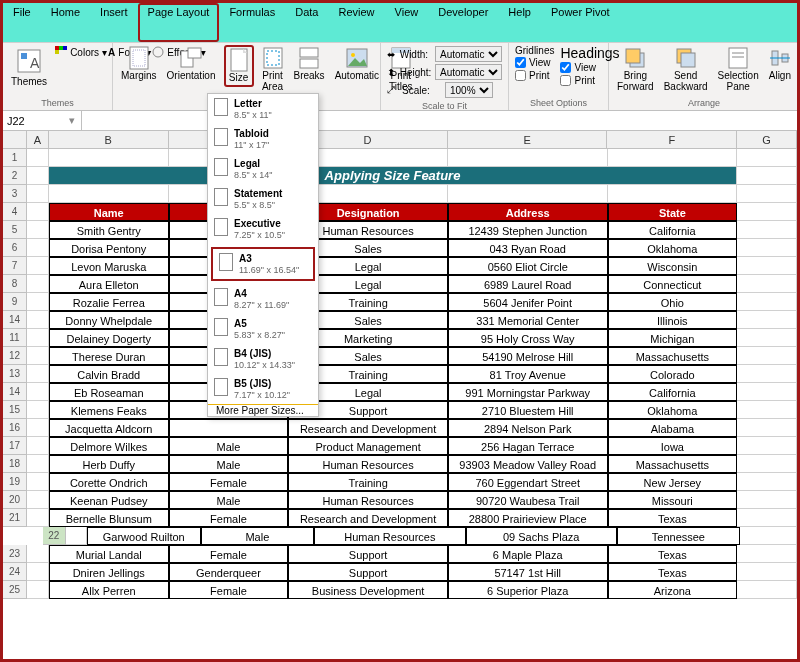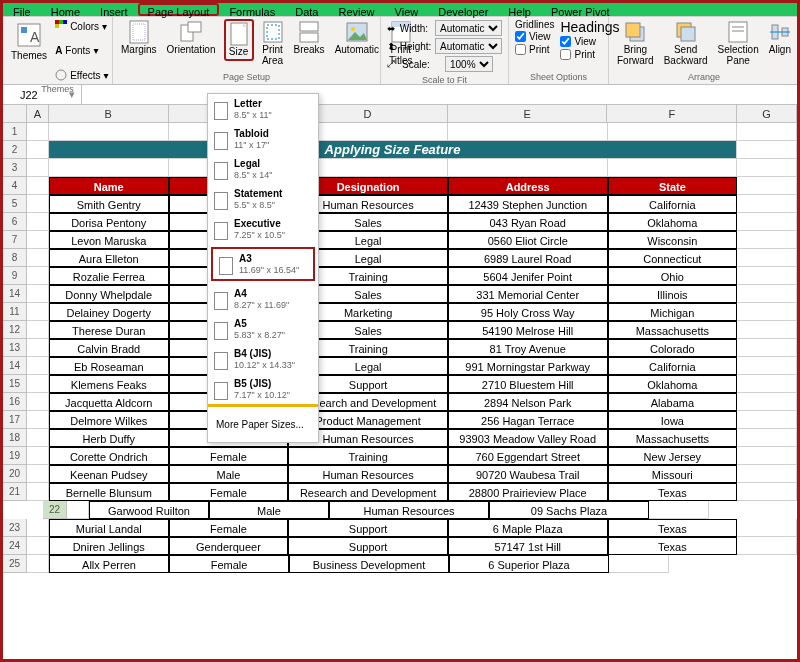--- a/index.html
+++ b/index.html
@@ -1,51 +1,51 @@
 <!DOCTYPE html>
 <html><head>
 <meta charset="utf-8">
 <style>
 * { box-sizing: border-box; margin: 0; padding: 0; font-family: 'Segoe UI', Arial, sans-serif; }
 body { background: #fff; width: 800px; height: 662px; overflow: hidden; position: relative; border: 3px solid #a01818; }
-.menubar { display: flex; background: #22c55e; border-bottom: 1px solid #d0d0d0; height: 14px; font-size: 11px; }
+.menubar { display: flex; background: #5eead4; border-bottom: 1px solid #d0d0d0; height: 40px; font-size: 11px; }
 .menubar .mi { padding: 3px 10px; cursor: pointer; }
 .menubar .mi.active { border: 2px solid #a01818; border-radius: 3px; padding: 1px 8px; }
 .ribbon { display: flex; background: #f3f2f1; height: 68px; border-bottom: 1px solid #c0c0c0; font-size: 10px; }
 .rgroup { border-right: 1px solid #d0d0d0; padding: 2px 6px; display: flex; flex-direction: column; justify-content: space-between; position: relative; }
 .rgroup .glabel { text-align: center; font-size: 9px; color: #666; padding-top: 2px; }
 .rrow { display: flex; align-items: flex-start; gap: 6px; }
 .rbtn { display: flex; flex-direction: column; align-items: center; gap: 1px; cursor: pointer; padding: 2px; }
 .rbtn .ic { width: 22px; height: 22px; display: flex; align-items: center; justify-content: center; }
 .rbtn.lg .ic { width: 28px; height: 28px; }
 .rbtn .lbl { font-size: 10px; line-height: 1.1; text-align: center; }
 .rbtn.hl { border: 2px solid #a01818; border-radius: 3px; }
 .mini { display: flex; align-items: center; gap: 3px; font-size: 10px; padding: 1px 0; }
 .mini select { font-size: 10px; height: 16px; border: 1px solid #aaa; }
 .mini input[type=checkbox] { width: 11px; height: 11px; }
 .namebox-row { display: flex; height: 20px; border-bottom: 1px solid #c0c0c0; align-items: center; font-size: 11px; }
-.namebox { width: 60px; border: none; padding: 1px 17px; font-size: 11px; outline: none; }
+.namebox { width: 60px; border: none; padding: 1px 4px; font-size: 11px; outline: none; }
 .col-headers { display: flex; height: 18px; background: #f0f0f0; border-bottom: 1px solid #c0c0c0; font-size: 11px; }
 .ch { border-right: 1px solid #c0c0c0; text-align: center; line-height: 18px; color: #333; }
 .rowh { width: 24px; }
 .grid { position: relative; }
 .grow { display: flex; height: 18px; font-size: 11px; }
 .grow .rh { width: 24px; background: #f0f0f0; border-right: 1px solid #c0c0c0; border-bottom: 1px solid #c0c0c0; text-align: center; line-height: 18px; color: #555; font-size: 10px; }
 .grow .cell { border-right: 1px solid #d0d0d0; border-bottom: 1px solid #d0d0d0; padding: 0 4px; line-height: 18px; overflow: hidden; white-space: nowrap; }
 .grow.sel .rh { background: #cce4c4; margin-left: 40px; }
 .title-row .cell.title { background: #1b6e7a; color: #fff; font-weight: bold; font-style: italic; text-align: center; font-size: 13px; }
 .hdr-row .cell.h { background: #c00000; color: #fff; font-weight: bold; text-align: center; border: 1px solid #000; }
 .data .cell.d { border: 1px solid #000; text-align: center; background: #fff; }
 .dropdown { position: absolute; left: 204px; top: 90px; width: 112px; background: #fff; border: 1px solid #bfbfbf; box-shadow: 2px 2px 6px rgba(0,0,0,.2); font-size: 10px; z-index: 10; }
-.dd-item { display: flex; align-items: flex-end; gap: 6px; padding: 4px 6px; cursor: pointer; }
+.dd-item { display: flex; align-items: flex-start; gap: 6px; padding: 4px 6px; cursor: pointer; }
 .dd-item .pg { width: 14px; height: 18px; border: 1px solid #888; background: #fff; flex-shrink: 0; }
 .dd-item .txt b { font-size: 10px; font-weight: 600; display: block; }
 .dd-item .txt span { font-size: 9px; color: #666; }
 .dd-item.hl { border: 2px solid #a01818; margin: 3px; }
-.dd-sep { border-top: 3px solid #eab308; padding: 12px 8px; font-size: 10px; }
+.dd-sep { border-top: 1px solid #eab308; padding: 0 8px; font-size: 10px; }
 .c-a { width: 22px; } .c-b { width: 120px; } .c-c { width: 120px; } .c-d { width: 160px; } .c-e { width: 160px; } .c-f { width: 130px; } .c-g { width: 60px; }
 svg { display: block; }
 </style>
 </head>
 <body>
 
 <div class="menubar" id="menubar">
     <div class="mi">File</div>
     <div class="mi">Home</div>
     <div class="mi">Insert</div>
@@ -65,21 +65,21 @@
       <div class="rbtn lg">
         <div class="ic">
             <svg width="26" height="26">
               <rect x="2" y="2" width="22" height="22" fill="#fff" stroke="#888"></rect>
               <rect x="5" y="5" width="6" height="6" fill="#4a90d9"></rect>
               <text x="14" y="20" font-size="14" fill="#555">A</text>
             </svg>
           </div>
         <div class="lbl">Themes</div>
       </div>
-      <div style="display:flex;flex-direction:column;gap:11px">
+      <div style="display:flex;flex-direction:row;gap:1px">
         <div class="mini"><svg width="12" height="12">
               <rect width="4" height="4" fill="#c00"></rect>
               <rect x="4" width="4" height="4" fill="#0c0"></rect>
               <rect x="8" width="4" height="4" fill="#00c"></rect>
               <rect y="4" width="4" height="4" fill="#cc0"></rect>
             </svg><span>Colors</span> ▾</div>
         <div class="mini"><span style="font-weight:bold">A</span><span>Fonts</span> ▾</div>
         <div class="mini"><svg width="12" height="12">
               <circle cx="6" cy="6" r="5" fill="none" stroke="#888"></circle>
             </svg><span>Effects</span> ▾</div>
@@ -481,20 +481,21 @@
       <div class="cell d c-f">Texas</div>
       <div class="cell c-g"></div>
     </div>
     <div class="grow data sel">
       <div class="rh">22</div>
       <div class="cell c-a"></div>
       <div class="cell d c-b">Garwood Ruilton</div>
       <div class="cell d c-c">Male</div>
       <div class="cell d c-d">Human Resources</div>
       <div class="cell d c-e">09 Sachs Plaza</div>
+      <div class="cell d c-f">Tennessee</div>
       <div class="cell c-g"></div>
     </div>
     <div class="grow data">
       <div class="rh">23</div>
       <div class="cell c-a"></div>
       <div class="cell d c-b">Murial Landal</div>
       <div class="cell d c-c">Female</div>
       <div class="cell d c-d">Support</div>
       <div class="cell d c-e">6 Maple Plaza</div>
       <div class="cell d c-f">Texas</div>
@@ -510,20 +511,21 @@
       <div class="cell d c-f">Texas</div>
       <div class="cell c-g"></div>
     </div>
     <div class="grow data">
       <div class="rh">25</div>
       <div class="cell c-a"></div>
       <div class="cell d c-b">Allx Perren</div>
       <div class="cell d c-c">Female</div>
       <div class="cell d c-d">Business Development</div>
       <div class="cell d c-e">6 Superior Plaza</div>
+      <div class="cell d c-f">Arizona</div>
       <div class="cell c-g"></div>
     </div>
   </div>
 
 <div class="dropdown" id="sizedd">
     <div class="dd-item">
       <div class="pg"></div>
       <div class="txt"><b>Letter</b><span>8.5" x 11"</span></div>
     </div>
     <div class="dd-item">

